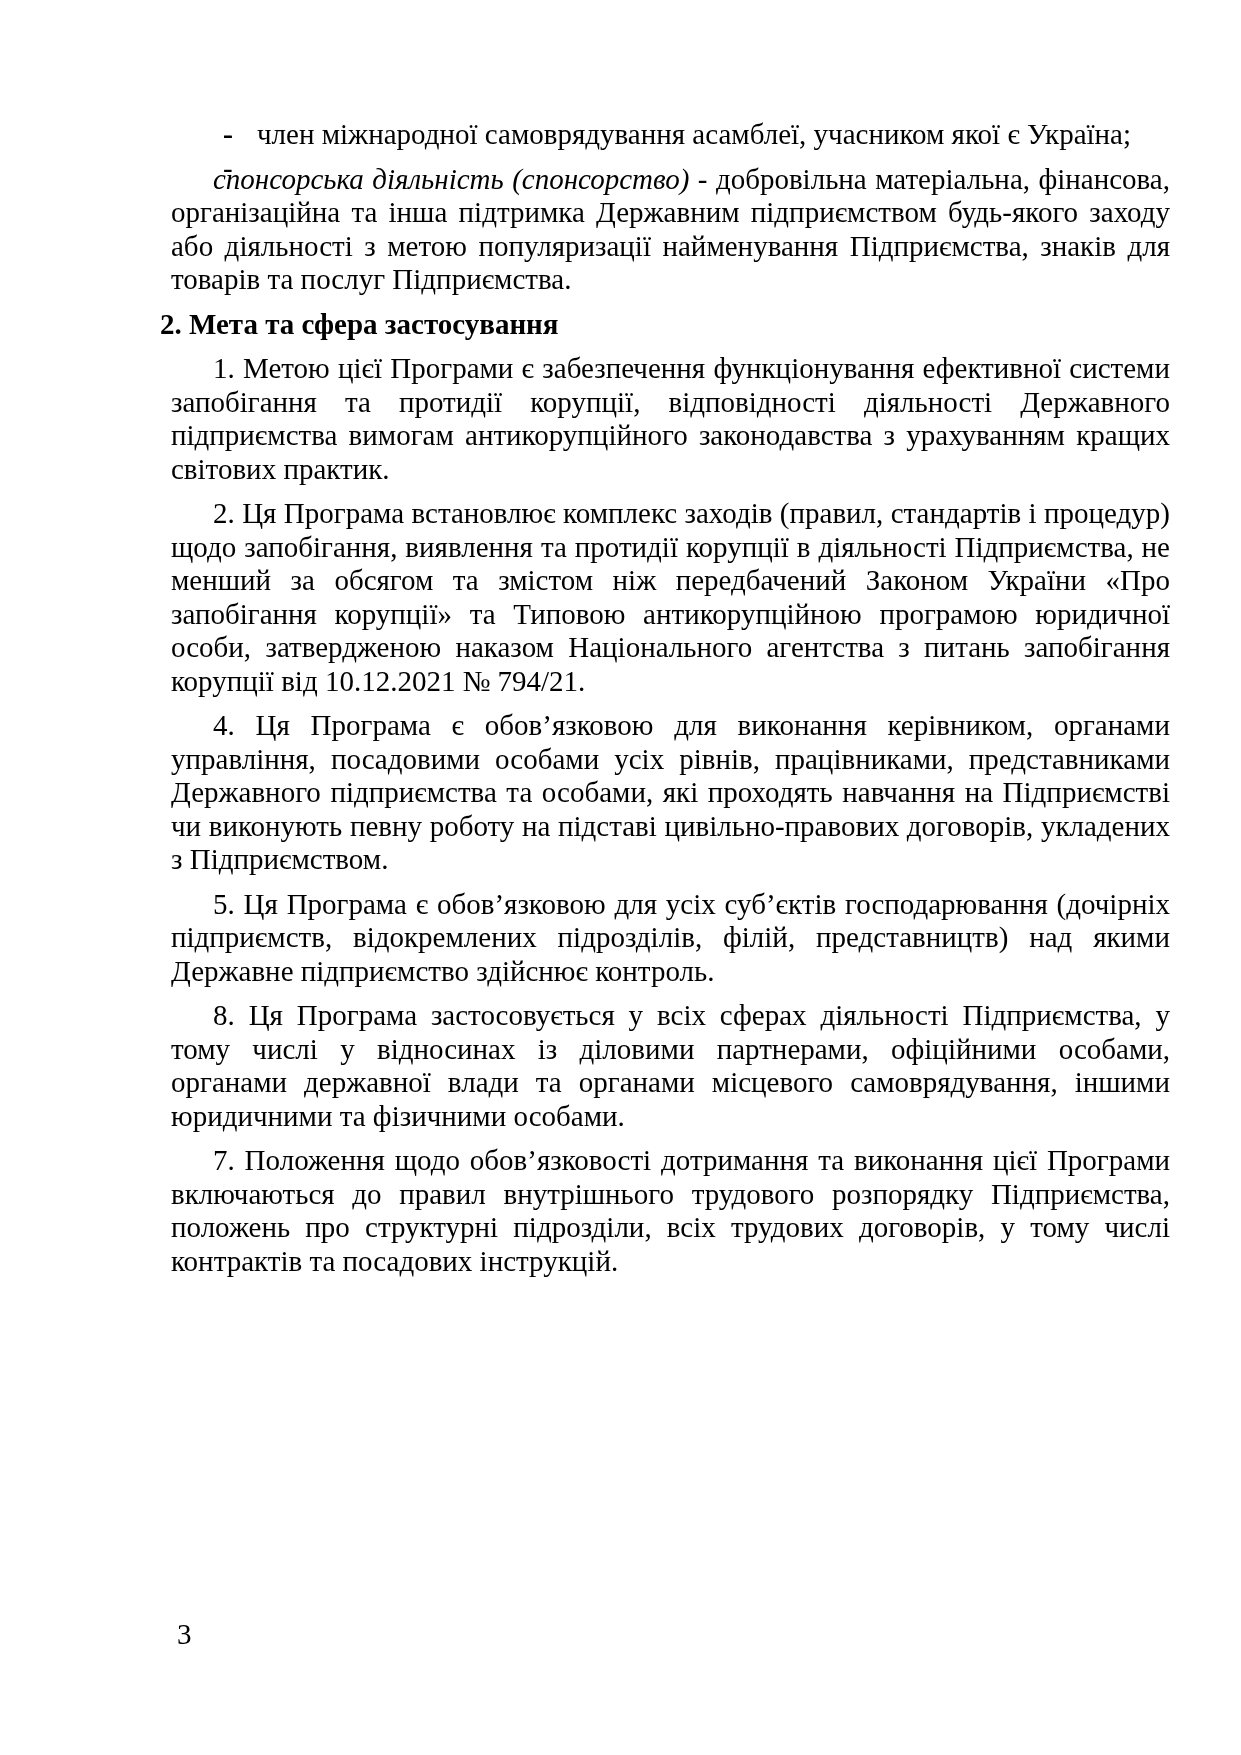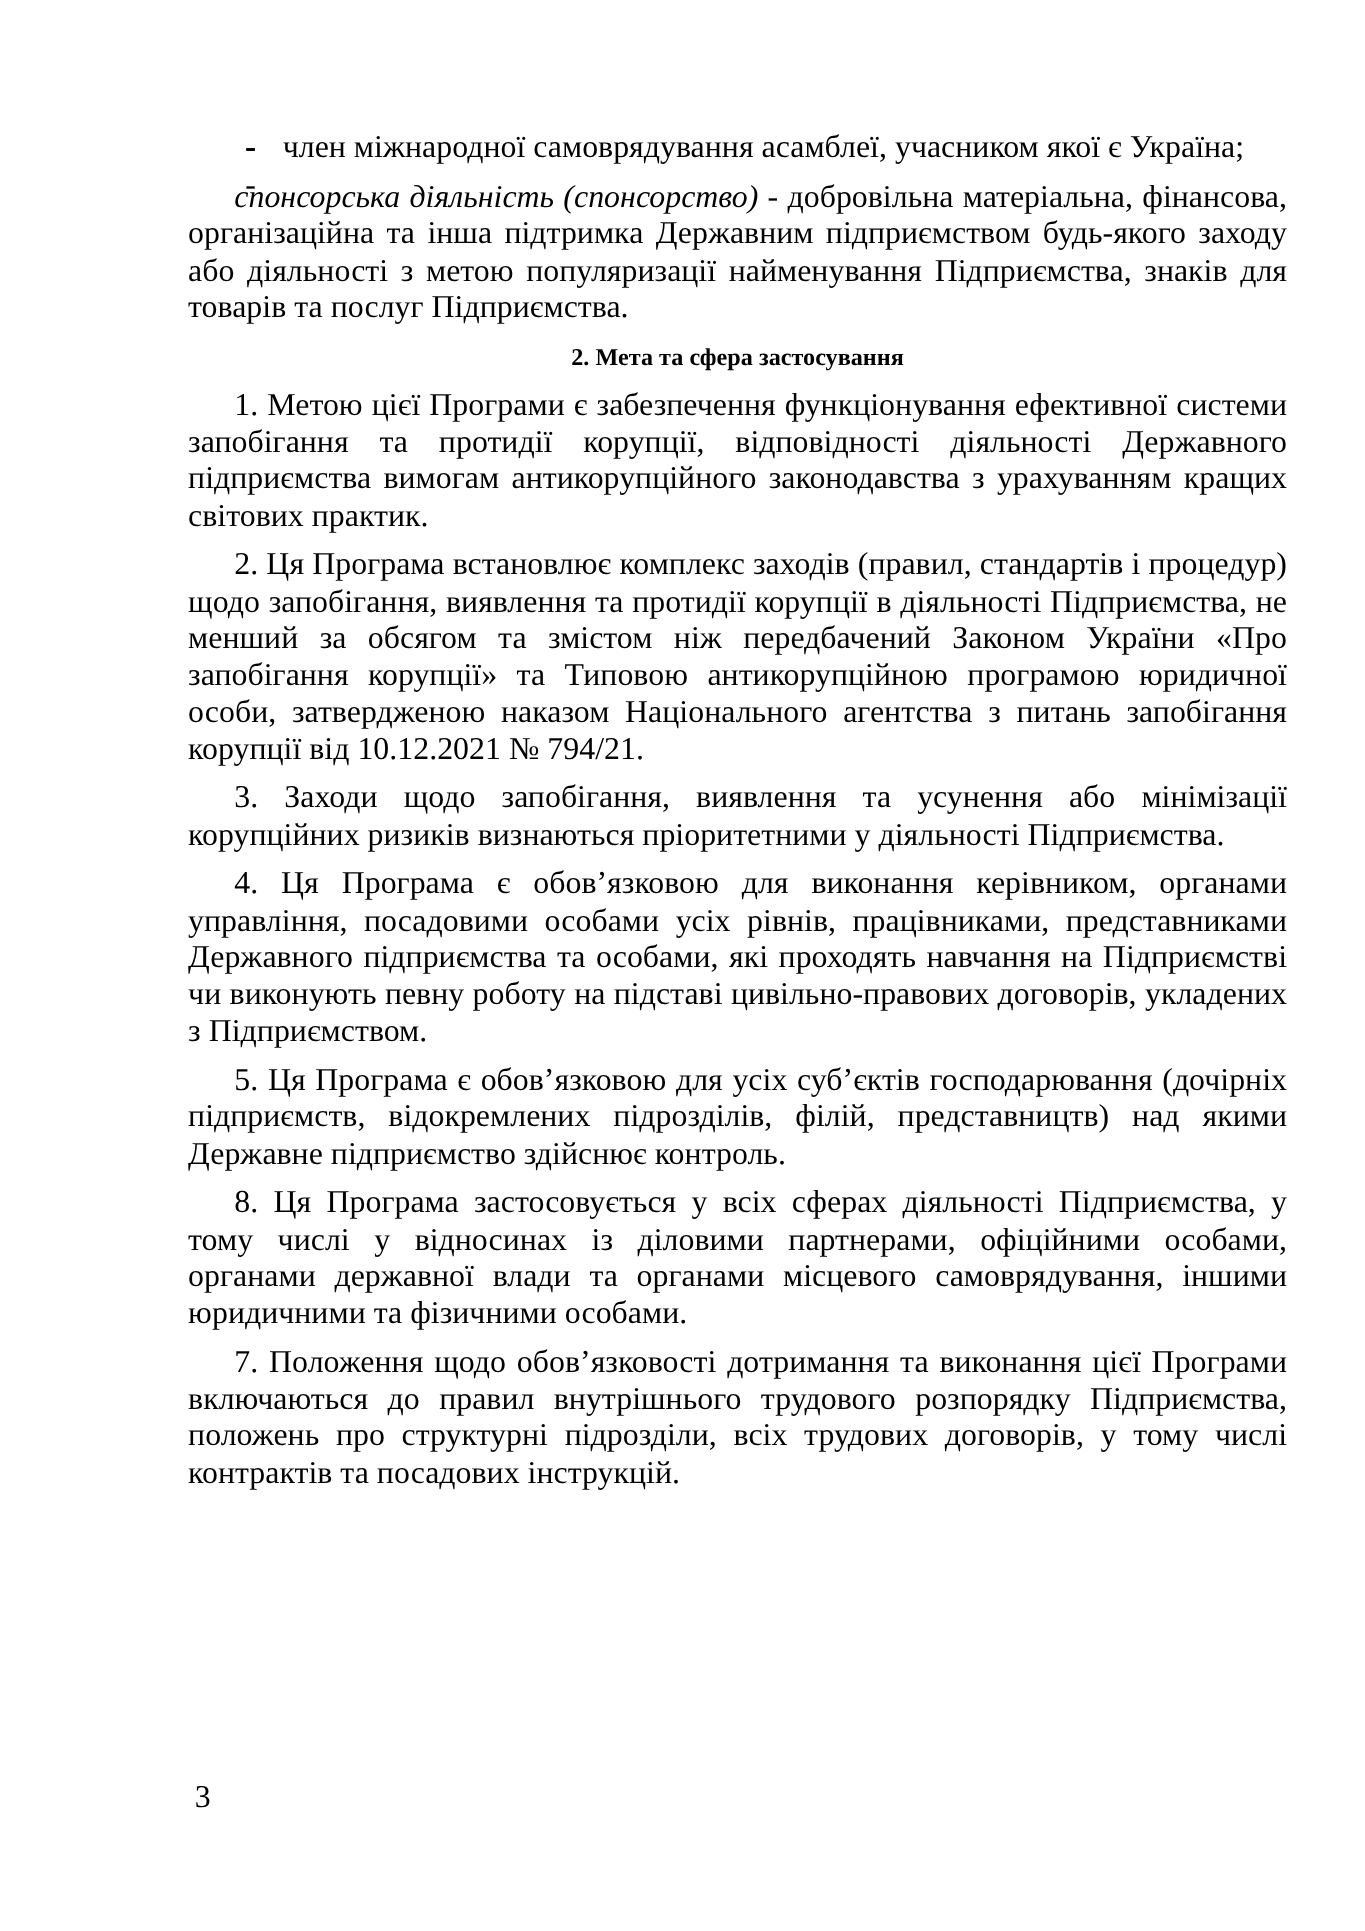--- a/index.html
+++ b/index.html
@@ -38,24 +38,24 @@
     left: 63px;
     top: 0;
   }
   .doc-par {
     margin: 11px;
     text-indent: 42px;
     text-align: justify;
   }
   .heading {
     margin: 0;
-    font-size: 22px;
+    font-size: 29px;
     line-height: 33.5px;
     font-weight: bold;
-    text-align: center;
+    text-align: left;
     text-indent: 0;
   }
   .page-number {
     position: absolute;
     left: 177px;
     top: 1618px;
     font-size: 29px;
     line-height: 33.5px;
   }
 </style>
@@ -81,21 +81,20 @@
       </div>
     </div>
 
     <p class="doc-par"><i>спонсорська діяльність (спонсорство)</i><span> - добровільна матеріальна, фінансова, організаційна та інша підтримка Державним підприємством будь-якого заходу або діяльності з метою популяризації найменування Підприємства, знаків для товарів та послуг Підприємства.</span></p>
 
 
     <h2 class="heading">2. Мета та сфера застосування</h2>
 
     <p class="doc-par">1. Метою цієї Програми є забезпечення функціонування ефективної системи запобігання та протидії корупції, відповідності діяльності Державного підприємства вимогам антикорупційного законодавства з урахуванням кращих світових практик.</p>
     <p class="doc-par">2. Ця Програма встановлює комплекс заходів (правил, стандартів і процедур) щодо запобігання, виявлення та протидії корупції в діяльності Підприємства, не менший за обсягом та змістом ніж передбачений Законом України «Про запобігання корупції» та Типовою антикорупційною програмою юридичної особи, затвердженою наказом Національного агентства з питань запобігання корупції від 10.12.2021 № 794/21.</p>
-    <p class="doc-par">3. Заходи щодо запобігання, виявлення та усунення або мінімізації корупційних ризиків визнаються пріоритетними у діяльності Підприємства.</p>
     <p class="doc-par">4. Ця Програма є обов’язковою для виконання керівником, органами управління, посадовими особами усіх рівнів, працівниками, представниками Державного підприємства та особами, які проходять навчання на Підприємстві чи виконують певну роботу на підставі цивільно-правових договорів, укладених з Підприємством.</p>
     <p class="doc-par">5. Ця Програма є обов’язковою для усіх суб’єктів господарювання (дочірніх підприємств, відокремлених підрозділів, філій, представництв) над якими Державне підприємство здійснює контроль.</p>
     <p class="doc-par">8. Ця Програма застосовується у всіх сферах діяльності Підприємства, у тому числі у відносинах із діловими партнерами, офіційними особами, органами державної влади та органами місцевого самоврядування, іншими юридичними та фізичними особами.</p>
     <p class="doc-par">7. Положення щодо обов’язковості дотримання та виконання цієї Програми включаються до правил внутрішнього трудового розпорядку Підприємства, положень про структурні підрозділи, всіх трудових договорів, у тому числі контрактів та посадових інструкцій.</p>
 
   </div>
 
   <div class="page-number">3</div>
 </div>
 

